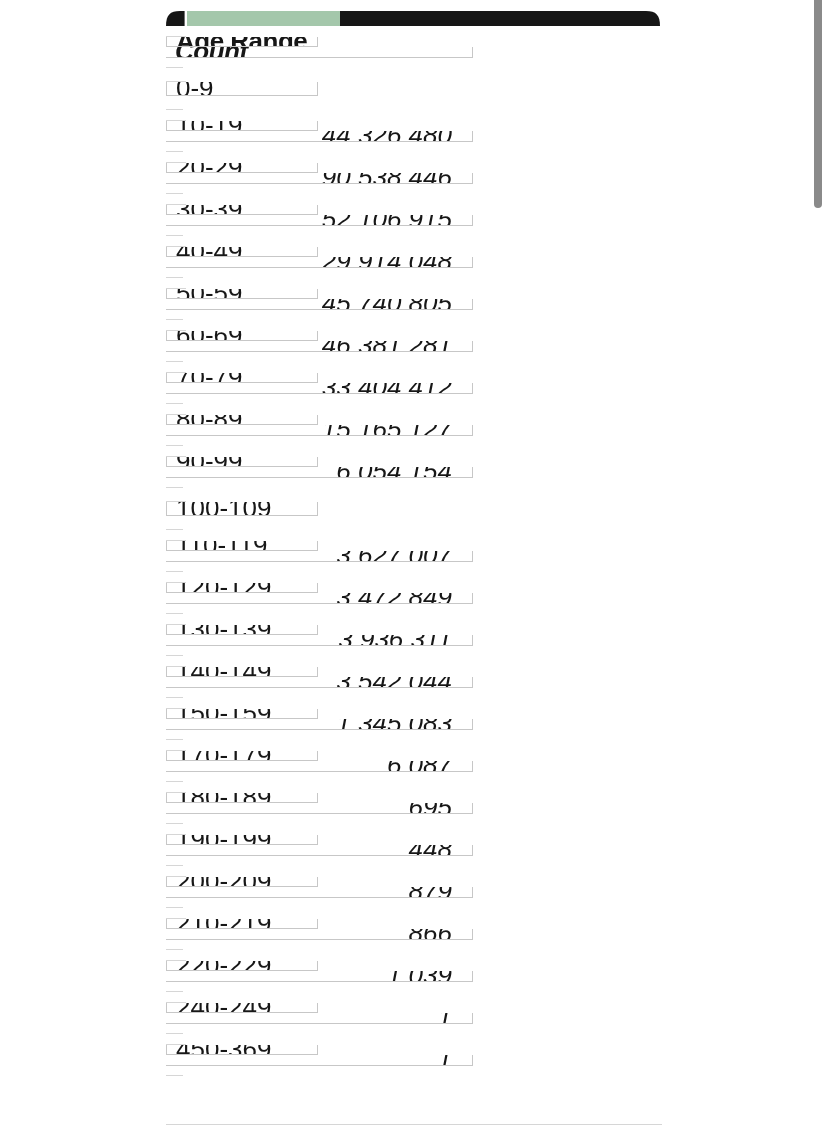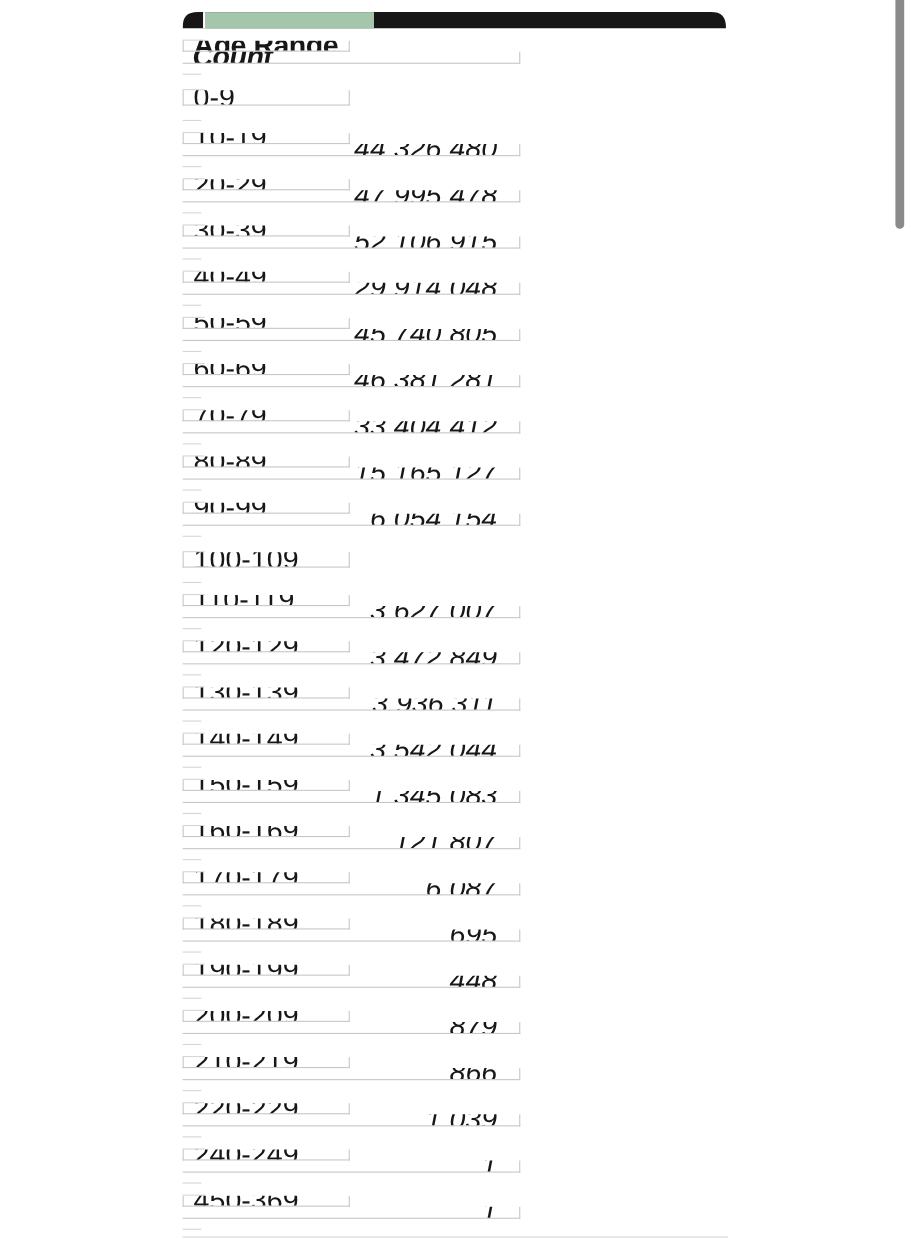--- a/index.html
+++ b/index.html
@@ -136,21 +136,21 @@
     <div class="row">
       <div class="cell gutter-l"></div>
       <div class="cell col-a">10-19</div>
       <div class="cell col-b num">44,326,480</div>
       <div class="cell gutter-r"></div>
     </div>
 
     <div class="row">
       <div class="cell gutter-l"></div>
       <div class="cell col-a">20-29</div>
-      <div class="cell col-b num">47,995,478</div>
+      <div class="cell col-b num">90,538,446</div>
       <div class="cell gutter-r"></div>
     </div>
 
     <div class="row">
       <div class="cell gutter-l"></div>
       <div class="cell col-a">30-39</div>
       <div class="cell col-b num">52,106,915</div>
       <div class="cell gutter-r"></div>
     </div>
 
@@ -230,26 +230,20 @@
       <div class="cell gutter-r"></div>
     </div>
 
     <div class="row">
       <div class="cell gutter-l"></div>
       <div class="cell col-a">150-159</div>
       <div class="cell col-b num">1,345,083</div>
       <div class="cell gutter-r"></div>
     </div>
 
-    <div class="row">
-      <div class="cell gutter-l"></div>
-      <div class="cell col-a">160-169</div>
-      <div class="cell col-b num">121,807</div>
-      <div class="cell gutter-r"></div>
-    </div>
 
     <div class="row">
       <div class="cell gutter-l"></div>
       <div class="cell col-a">170-179</div>
       <div class="cell col-b num">6,087</div>
       <div class="cell gutter-r"></div>
     </div>
 
     <div class="row">
       <div class="cell gutter-l"></div>

